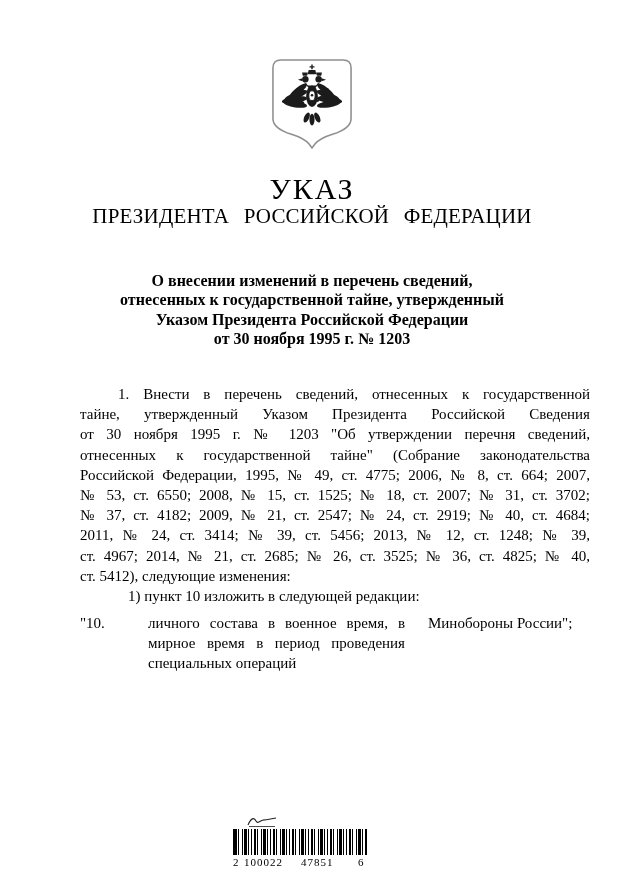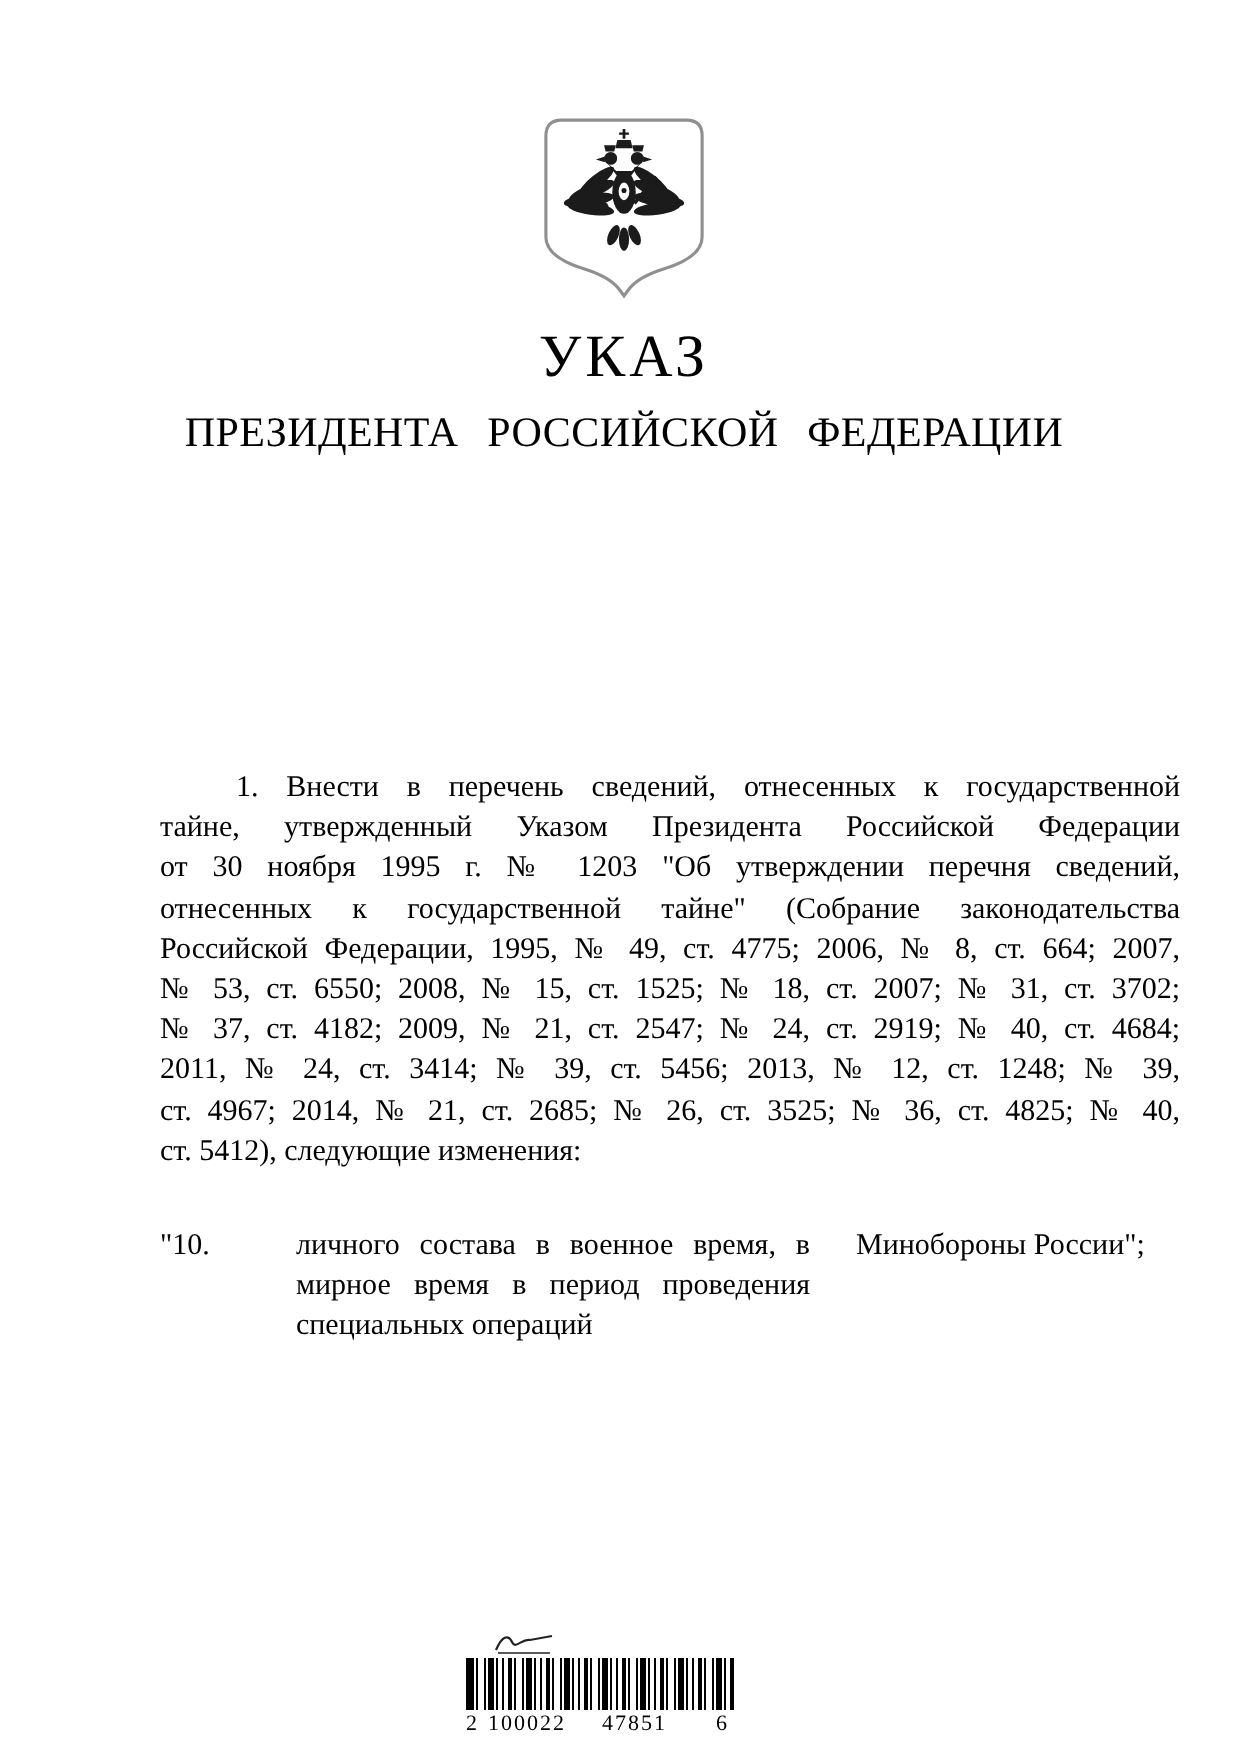--- a/index.html
+++ b/index.html
@@ -7,21 +7,21 @@
     position:relative; width:624px; height:877px; background:#ffffff;
     color:#000; font-family:"Liberation Serif","DejaVu Serif",serif;
     overflow:hidden;
   }
   .abs { position:absolute; }
 
   
   .emblem { left:271px; top:58px; width:82px; height:92px; }
 
   
-  .title   { left:0; right:0; top:162px; text-align:center; font-size:30px; letter-spacing:2px; }
+  .title   { left:0; right:0; top:172px; text-align:center; font-size:30px; letter-spacing:2px; }
   .issuer  { left:0; right:0; top:204px; text-align:center; font-size:21px; word-spacing:9px; letter-spacing:0.2px; }
   .subject { left:0; right:0; top:271px; text-align:center; font-size:16px; font-weight:bold; line-height:19.4px; }
 
   
   .textblock { left:56px; width:510px; font-size:15px; line-height:20.2px;margin-left:24px; }
   .para1  { top:384px; }
   .item10 { top:613px; }
   .amend  { top:705px; }
   .jl { text-align:justify; text-align-last:justify; }
   .ll { text-align:center; text-align-last:left; }
@@ -123,32 +123,39 @@
 
         <ellipse cx="42" cy="38.5" rx="3.2" ry="5" fill="#ffffff" stroke="#1b1b1b" stroke-width="0.9"></ellipse>
         <circle cx="42" cy="38" r="1.3"></circle>
       </g>
     </svg>
   </div>
 
   <div class="abs title">УКАЗ</div>
   <div class="abs issuer">ПРЕЗИДЕНТА РОССИЙСКОЙ ФЕДЕРАЦИИ</div>
 
+  <div class="abs subject">
+    <div>О внесении изменений в перечень сведений,</div>
+    <div>отнесенных к государственной тайне, утвержденный</div>
+    <div>Указом Президента Российской Федерации</div>
+    <div>от 30 ноября 1995 г. № 1203</div>
+  </div>
 
   <div class="abs textblock para1">
     <div class="jl ind">1. Внести в перечень сведений, отнесенных к государственной</div>
-    <div class="jl">тайне, утвержденный Указом Президента Российской Федерации</div>
+    <div class="jl">тайне, утвержденный Указом Президента Российской Сведения</div>
     <div class="jl">от 30 ноября 1995 г. № 1203 "Об утверждении перечня сведений,</div>
     <div class="jl">отнесенных к государственной тайне" (Собрание законодательства</div>
     <div class="jl">Российской Федерации, 1995, № 49, ст. 4775; 2006, № 8, ст. 664; 2007,</div>
     <div class="jl">№ 53, ст. 6550; 2008, № 15, ст. 1525; № 18, ст. 2007; № 31, ст. 3702;</div>
     <div class="jl">№ 37, ст. 4182; 2009, № 21, ст. 2547; № 24, ст. 2919; № 40, ст. 4684;</div>
     <div class="jl">2011, № 24, ст. 3414; № 39, ст. 5456; 2013, № 12, ст. 1248; № 39,</div>
     <div class="jl">ст. 4967; 2014, № 21, ст. 2685; № 26, ст. 3525; № 36, ст. 4825; № 40,</div>
     <div class="ll">ст. 5412), следующие изменения:</div>
+    <div class="ll ind2">1) пункт 10 изложить в следующей редакции:</div>
   </div>
 
   <div class="abs textblock item10 row">
     <div class="num">"10.</div>
     <div class="desc">
       <div class="jl">личного состава в военное время, в</div>
       <div class="jl">мирное время в период проведения</div>
       <div class="ll">специальных операций</div>
     </div>
     <div class="auth">Минобороны России";</div>

